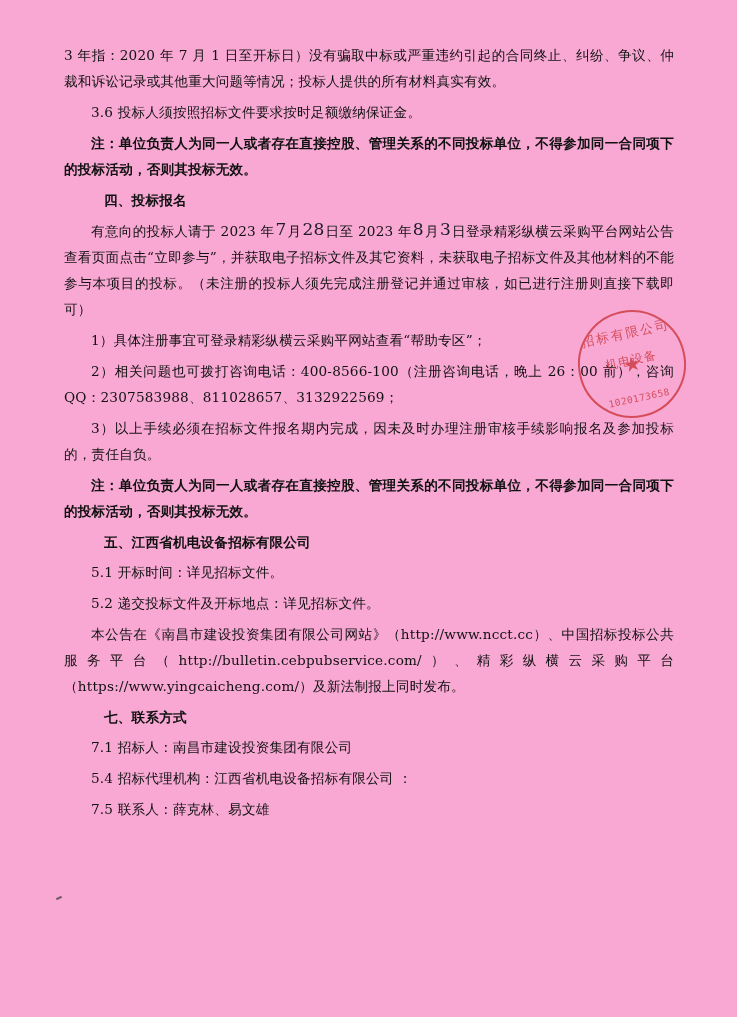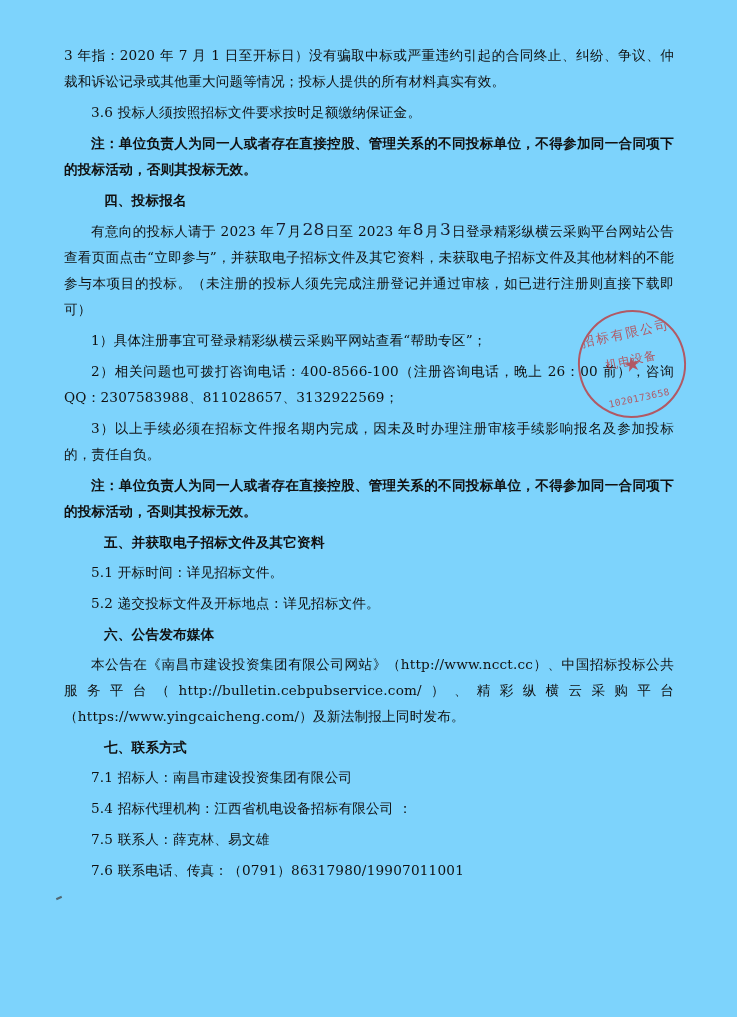--- a/index.html
+++ b/index.html
@@ -13,21 +13,21 @@
     position: relative;
     overflow: hidden;
     font-family: "DejaVu Serif", "Liberation Serif", serif;
     color: #111111;
   }
   .page {
     position: absolute;
     left: 0; top: 0;
     width: 737px;
     height: 1017px;
-    background: #7dd3fc;
+    background: #f9a8d4;
   }
   .content {
     position: absolute;
     left: 64px;
     top: 42px;
     width: 610px;
   }
   p {
     margin: 0 0 5px 0;
     font-size: 13.6px;
@@ -147,41 +147,39 @@
 
 
     <p class="indent2">1）具体注册事宜可登录精彩纵横云采购平网站查看“帮助专区”；</p>
 
     <p class="indent2">2）相关问题也可拨打咨询电话：400-8566-100（注册咨询电话，晚上 26：00 前），咨询 QQ：2307583988、811028657、3132922569；</p>
 
     <p class="indent2">3）以上手续必须在招标文件报名期内完成，因未及时办理注册审核手续影响报名及参加投标的，责任自负。</p>
 
     <p class="indent2 bold">注：单位负责人为同一人或者存在直接控股、管理关系的不同投标单位，不得参加同一合同项下的投标活动，否则其投标无效。</p>
 
-    <p class="heading">五、并获取电子招标文件及其它资料</p>
+    <p class="heading">五、江西省机电设备招标有限公司</p>
 
     <p class="indent2">5.1 开标时间：详见招标文件。</p>
 
     <p class="indent2">5.2 递交投标文件及开标地点：详见招标文件。</p>
 
-    <p class="heading">六、公告发布媒体</p>
 
     <p class="indent2">本公告在《南昌市建设投资集团有限公司网站》（http://www.ncct.cc）、中国招标投标公共服务平台（http://bulletin.cebpubservice.com/）、精彩纵横云采购平台（https://www.yingcaicheng.com/）及新法制报上同时发布。</p>
 
     <p class="heading">七、联系方式</p>
 
     <p class="indent2">7.1 招标人：南昌市建设投资集团有限公司</p>
 
 
     <p class="indent2">5.4 招标代理机构：江西省机电设备招标有限公司   ：</p>
 
 
     <p class="indent2">7.5 联系人：薛克林、易文雄</p>
 
-    <p class="indent2">7.6 联系电话、传真：（0791）86317980/19907011001</p>
 
     <div class="seal seal-clip">
       <div class="seal-inner">
         <div class="seal-text-top">招标有限公司</div>
         <div class="seal-star">★</div>
         <div class="seal-text-mid">机电设备</div>
         <div class="seal-code">1020173658</div>
       </div>
     </div>
 

